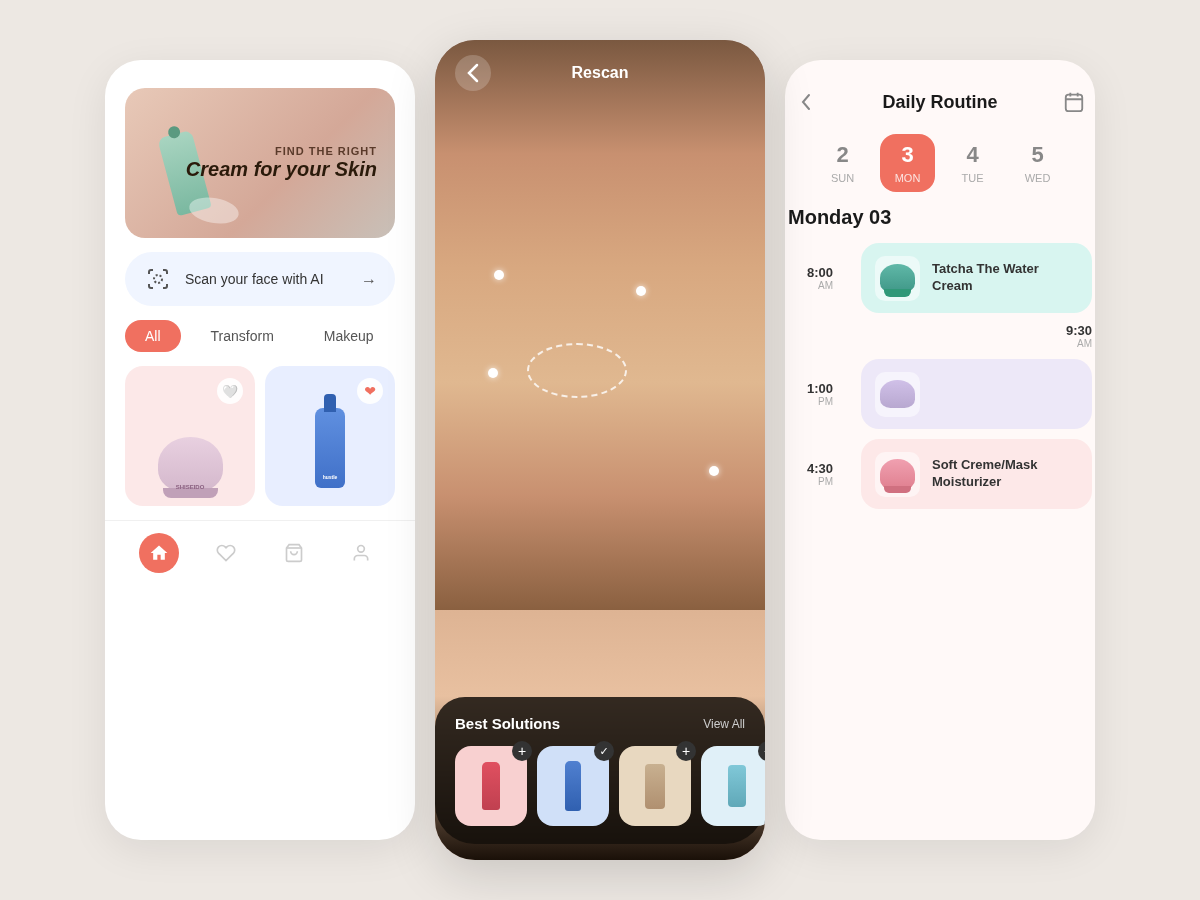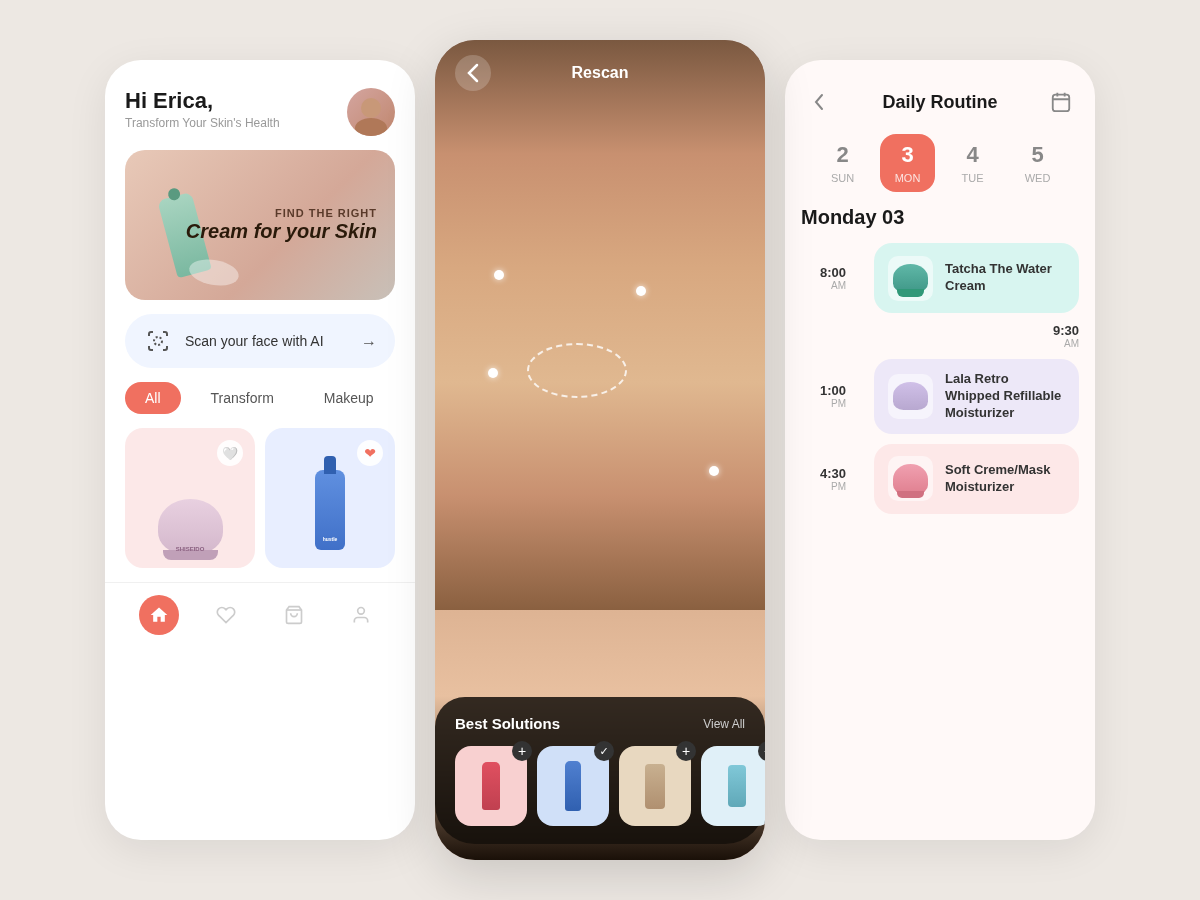--- a/index.html
+++ b/index.html
@@ -446,21 +446,21 @@
       background: linear-gradient(180deg, #80c8d8 0%, #60a8b8 100%);
       border-radius: 4px;
     }
 
     
     .panel3 {
       width: 310px;
       height: 780px;
       background: #fff9f8;
       border-radius: 36px;
-      padding: 24px 16px;
+      padding: 24px 3px;
       display: flex;
       flex-direction: column;
       gap: 14px;
       box-shadow: 0 10px 40px rgba(0,0,0,0.08);
       overflow: hidden;
     }
     .routine-header {
       display: flex;
       align-items: center;
       justify-content: space-between;
@@ -628,32 +628,20 @@
       right: 4px;
       height: 7px;
       background: #d07080;
       border-radius: 0 0 5px 5px;
     }
   </style>
 </head>
 <body>
 
 <div class="panel1">
-  <div class="header-row">
-    <div class="greeting-text">
-      <h2>Hi Erica,</h2>
-      <p>Transform Your Skin's Health</p>
-    </div>
-    <div class="avatar">
-      <svg viewBox="0 0 48 48" xmlns="http://www.w3.org/2000/svg">
-        <circle cx="24" cy="20" r="10" fill="#c89878"></circle>
-        <ellipse cx="24" cy="40" rx="16" ry="10" fill="#b07858"></ellipse>
-      </svg>
-    </div>
-  </div>
 
   <div class="hero-banner">
     <div class="hero-product">
       <div class="cream-tube"></div>
       <div class="powder-puff"></div>
     </div>
     <div class="hero-text">
       <div class="find">FIND THE RIGHT</div>
       <div class="big">Cream for your Skin</div>
     </div>
@@ -834,21 +822,20 @@
 
     <div class="routine-item">
       <div class="time-label">
         <div class="time-main">1:00</div>
         <div class="time-ampm">PM</div>
       </div>
       <div class="routine-card purple-card">
         <div class="product-thumb thumb-purple">
           <div class="purple-jar"></div>
         </div>
-        <span class="product-name-card">Lala Retro Whipped Refillable Moisturizer</span>
       </div>
     </div>
 
     <div class="routine-item">
       <div class="time-label">
         <div class="time-main">4:30</div>
         <div class="time-ampm">PM</div>
       </div>
       <div class="routine-card pink-card">
         <div class="product-thumb thumb-pink">

